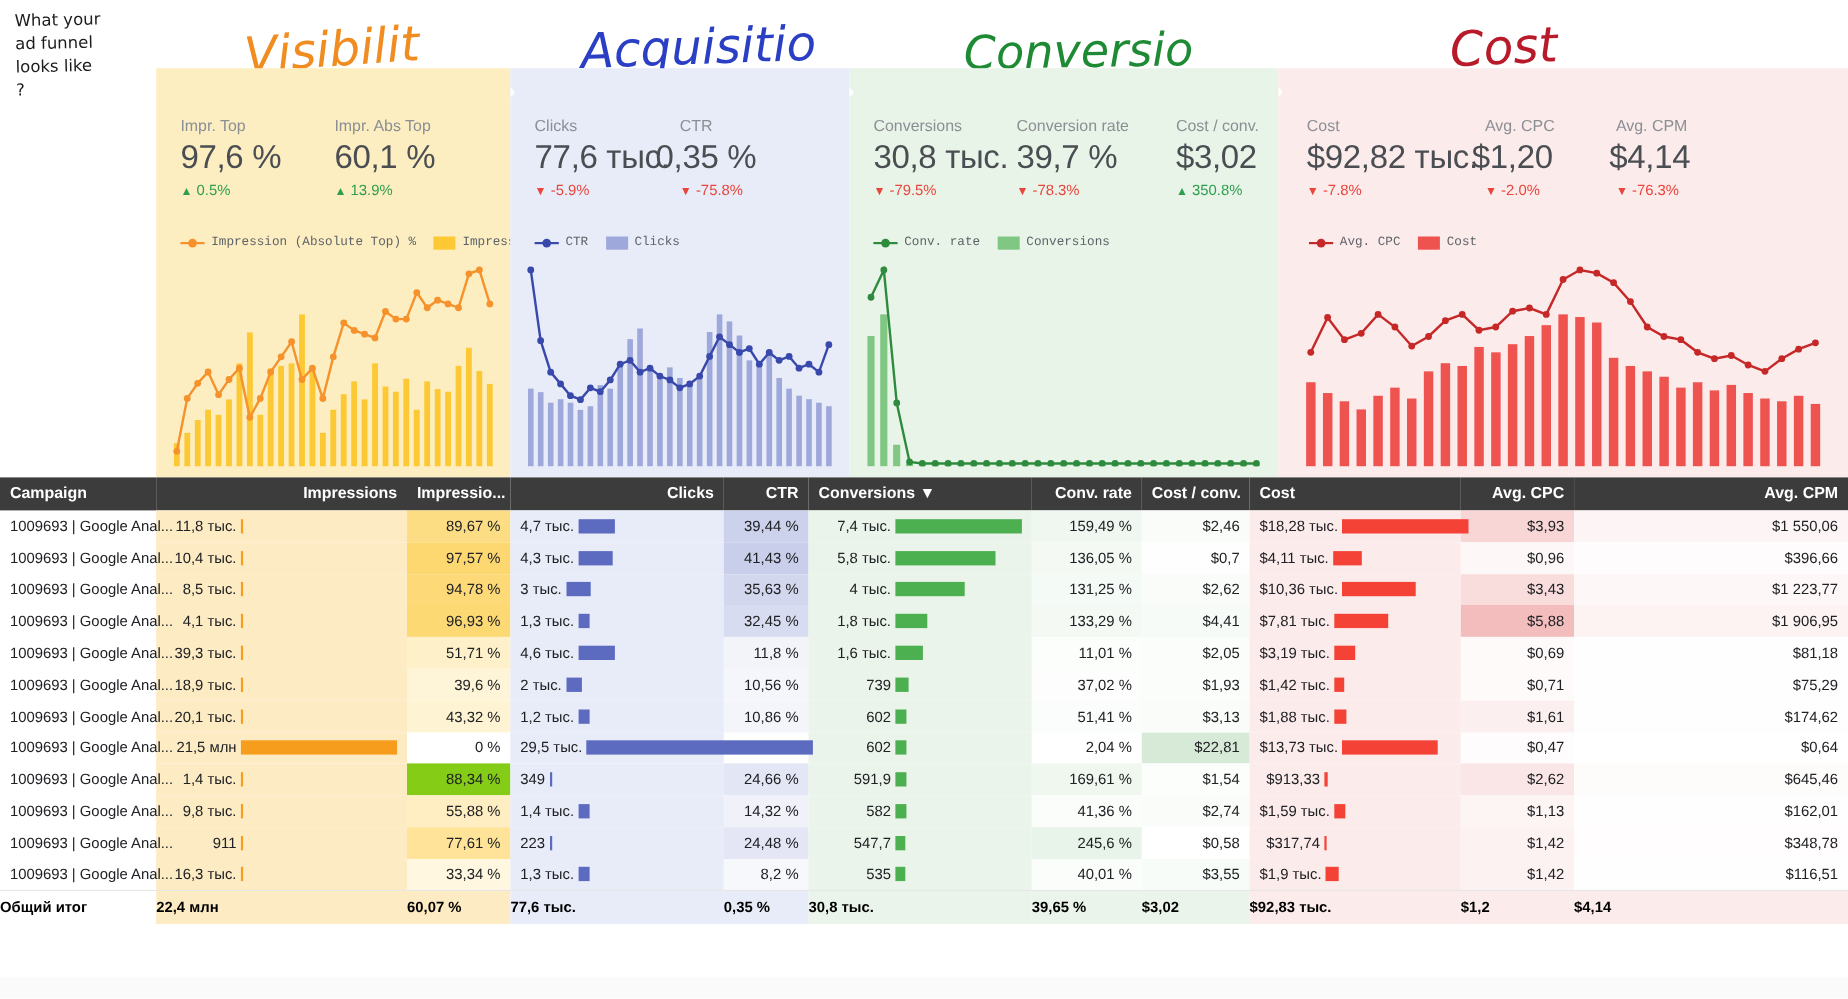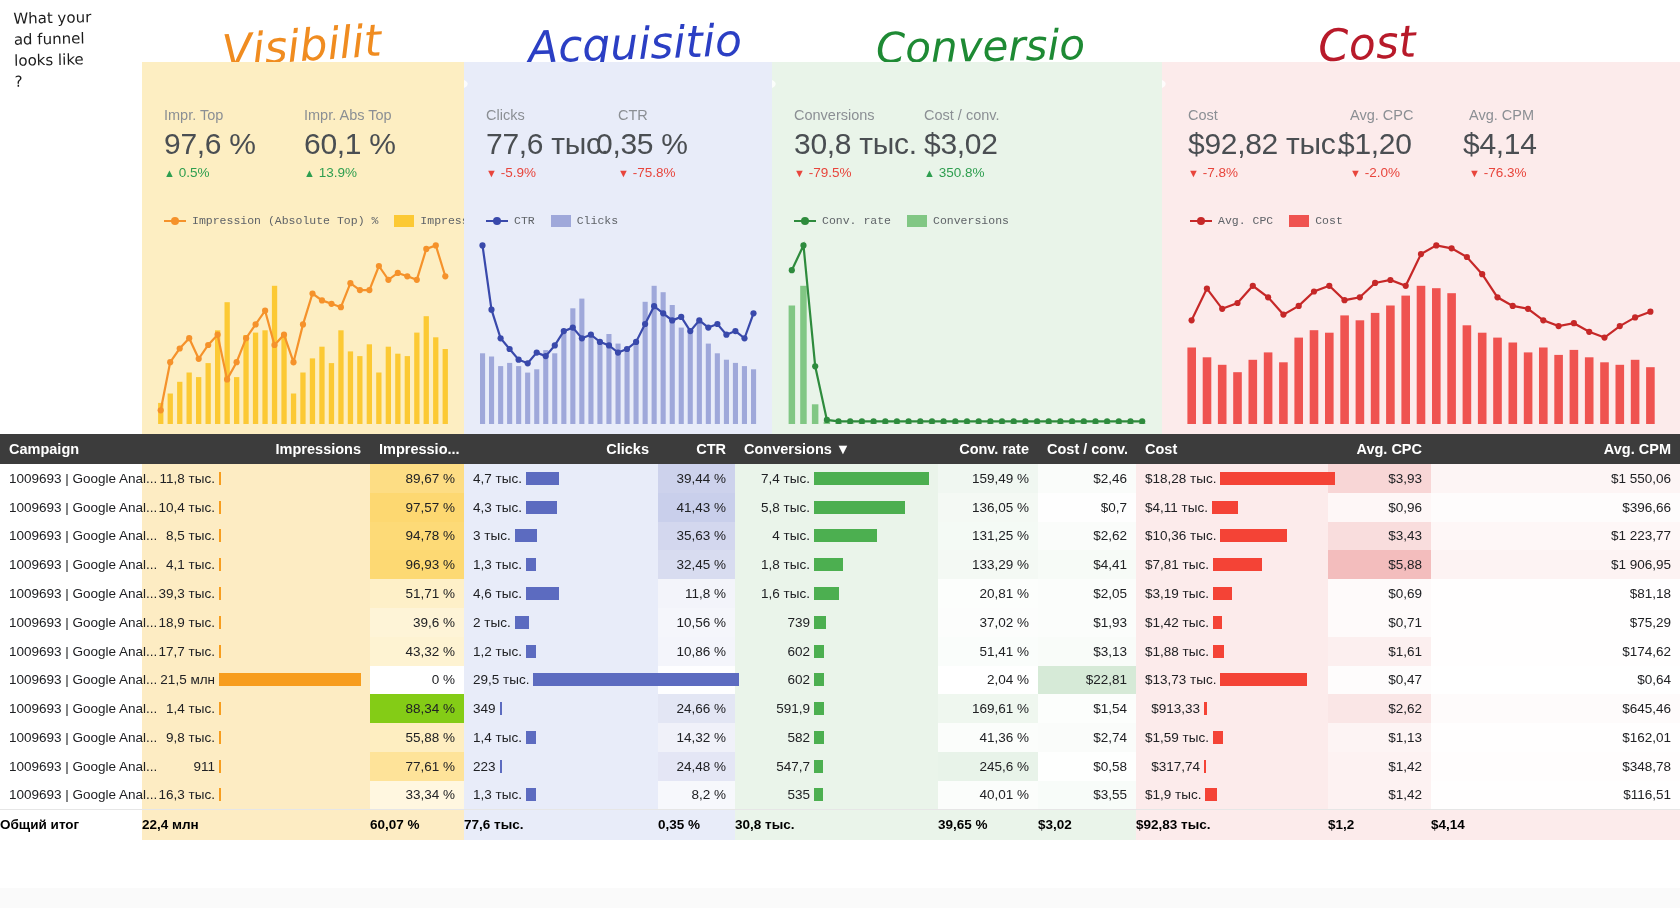--- a/index.html
+++ b/index.html
@@ -321,20 +321,25 @@
     <div class="panel" id="panel-conversion" style="left:772px;width:390px;background:#e9f4e9;">
       <svg class="panel-arrow" viewBox="0 0 48 20">
         <path d="M0 10 L34 10 M26 3 L38 10 L26 17 Z" stroke="#ffffff" stroke-width="7" fill="#ffffff" stroke-linejoin="round"></path>
       </svg>
       <div class="kpis" style="left:22px;">
         <div class="kpi" style="width:130px;">
           <div class="kpi-label">Conversions</div>
           <div class="kpi-value">30,8 тыс.</div>
           <div class="kpi-delta down"><span class="arw">▼</span> <span>-79.5%</span></div>
         </div>
+        <div class="kpi" style="width:145px;">
+          <div class="kpi-label">Conversion rate</div>
+          <div class="kpi-value">39,7 %</div>
+          <div class="kpi-delta down"><span class="arw">▼</span> <span>-78.3%</span></div>
+        </div>
         <div class="kpi" style="width:110px;">
           <div class="kpi-label">Cost / conv.</div>
           <div class="kpi-value">$3,02</div>
           <div class="kpi-delta up"><span class="arw">▲</span> <span>350.8%</span></div>
         </div>
       </div>
       <div class="legend" style="left:22px;top:152px;">
         <div class="legend-item">
           <span class="legend-line" style="background: rgb(46, 139, 61); position: relative;">
               <span style="position: absolute; left: 7px; top: -3px; width: 8px; height: 8px; border-radius: 50%; background: rgb(46, 139, 61);"></span>
@@ -696,21 +701,21 @@
                   <span class="bar" style="width: 32.96px; background: rgb(92, 107, 192);"></span>
                 </span>
               </div></td>
             <td style="background: rgb(243, 244, 250);">11,8 %</td>
             <td style="background: rgb(234, 244, 234);"><div class="cell-bar">
                 <span class="num">1,6 тыс.</span>
                 <span class="barbox" style="width: 115px;">
                   <span class="bar" style="width: 25.3px; background: rgb(76, 175, 80);"></span>
                 </span>
               </div></td>
-            <td style="background: rgb(252, 254, 252);">20,81 %</td>
+            <td style="background: rgb(252, 254, 252);">11,01 %</td>
             <td style="background: rgb(251, 253, 251);">$2,05</td>
             <td style="background: rgb(252, 235, 235);"><div class="cell-bar">
                 <span class="num">$3,19 тыс.</span>
                 <span class="barbox" style="width: 115px;">
                   <span class="bar" style="width: 19.55px; background: rgb(244, 67, 54);"></span>
                 </span>
               </div></td>
             <td style="background: rgb(254, 250, 250);">$0,69</td>
             <td style="background: rgb(255, 254, 254);">$81,18</td>
           </tr>
@@ -743,21 +748,21 @@
                 <span class="barbox" style="width: 115px;">
                   <span class="bar" style="width: 9.2px; background: rgb(244, 67, 54);"></span>
                 </span>
               </div></td>
             <td style="background: rgb(254, 250, 250);">$0,71</td>
             <td style="background: rgb(255, 254, 254);">$75,29</td>
           </tr>
           <tr>
             <td class="left">1009693 | Google Anal...</td>
             <td style="background: rgb(253, 236, 195);"><div class="cell-bar">
-                <span class="num">17,7 тыс.</span>
+                <span class="num">20,1 тыс.</span>
                 <span class="barbox" style="width: 142px;">
                   <span class="bar" style="width: 2px; background: rgb(247, 157, 30);"></span>
                 </span>
               </div></td>
             <td style="background: rgb(254, 243, 210);">43,32 %</td>
             <td style="background: rgb(232, 236, 249);"><div class="cell-bar">
                 <span class="num">1,2 тыс.</span>
                 <span class="barbox" style="width: 206px;">
                   <span class="bar" style="width: 10.3px; background: rgb(92, 107, 192);"></span>
                 </span>

